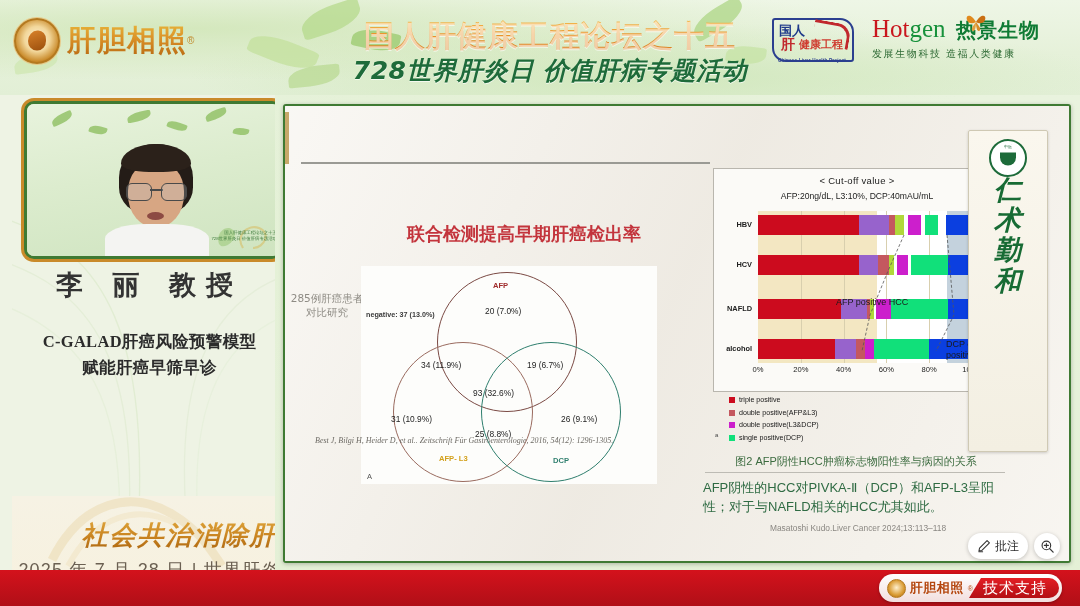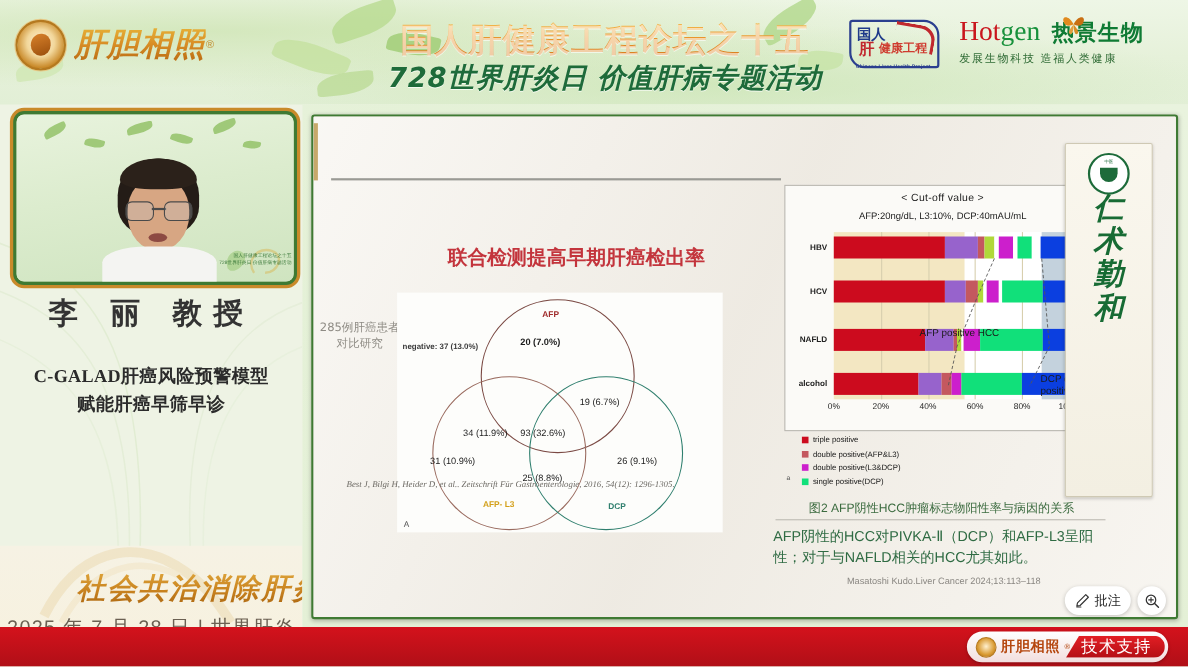--- a/index.html
+++ b/index.html
@@ -23,21 +23,21 @@
   .leaf{position:absolute;background:#a7cf7e;border-radius:60% 10% 60% 10%;opacity:.75;}
   .leaf.l1{width:62px;height:26px;left:300px;top:6px;transform:rotate(-18deg);background:#b6d98c;}
   .leaf.l2{width:48px;height:20px;left:352px;top:30px;transform:rotate(12deg);background:#9ac96c;}
   .leaf.l3{width:70px;height:24px;left:248px;top:40px;transform:rotate(22deg);background:#c3e09c;}
   .leaf.l4{width:56px;height:22px;left:690px;top:8px;transform:rotate(-30deg);background:#aed585;}
   .leaf.l5{width:40px;height:18px;left:726px;top:46px;transform:rotate(8deg);background:#c6e3a4;}
   .leaf.l6{width:44px;height:18px;left:14px;top:54px;transform:rotate(-8deg);background:#cfe7b1;}
   .leaf.l7{width:52px;height:20px;left:288px;top:66px;transform:rotate(-6deg);background:#b9da93;}
 
   
-  .brand-left{position:absolute;left:14px;top:18px;display:flex;align-items:center;gap:7px;font-style:italic;}
+  .brand-left{position:absolute;left:14px;top:18px;display:flex;align-items:center;gap:7px;}
   .brand-seal{
     width:42px;height:42px;border-radius:50%;
     background:radial-gradient(circle at 50% 45%,#fff3d8 0%,#f2d79b 40%,#c98a2a 72%,#8c5a12 100%);
     border:2px solid #b5791f;position:relative;box-shadow:0 0 0 1px #e8c987;
   }
   .brand-seal:after{
     content:"";position:absolute;left:50%;top:50%;transform:translate(-50%,-52%);
     width:18px;height:20px;border-radius:55% 45% 50% 50%;
     background:linear-gradient(160deg,#d9822b,#9a4e0c);
   }
@@ -80,21 +80,21 @@
   .logo-hotgen{position:absolute;left:872px;top:16px;width:200px;}
   .hotgen-word{font-size:25px;font-family:"Liberation Serif","DejaVu Serif",serif;line-height:1;}
   .hg-red{color:#c9161d;}
   .hg-green{color:#17913b;}
   .hotgen-cn{font-size:20px;font-weight:bold;color:#0f7b34;margin-left:6px;letter-spacing:1px;}
   .hotgen-tag{font-size:10px;color:#2f6b35;letter-spacing:1.6px;margin-top:3px;}
   .butterfly{position:absolute;left:92px;top:-4px;width:24px;height:20px;}
 
   
   .sidebar{
-    position:absolute;left:0;top:95px;width:275px;height:511px;
+    position:absolute;left:12px;top:95px;width:275px;height:511px;
     background:
       radial-gradient(ellipse at 30% 15%, rgba(214,234,196,.85) 0%, rgba(214,234,196,0) 60%),
       linear-gradient(180deg,#eaf4e0 0%,#f0f6e8 38%,#f6f3e6 62%,#f7 efe0 100%);
     overflow:hidden;
   }
   .sb-curves{position:absolute;inset:0;opacity:.5;}
   .video-frame{
     position:absolute;left:12px;top:6px;width:252px;height:152px;border-radius:10px;
     border:3px solid #3f7a33;box-shadow:0 0 0 3px #c98a2a;overflow:hidden;background:#dfeccf;
   }
@@ -186,22 +186,22 @@
   .venn-A{position:absolute;left:6px;bottom:3px;font-size:7.5px;color:#555;}
   .circle{position:absolute;border-radius:50%;border:1.4px solid;background:transparent;}
   .c-afp{left:76px;top:6px;width:138px;height:138px;border-color:#7b4a44;}
   .c-l3{left:32px;top:76px;width:138px;height:138px;border-color:#9a6b5f;}
   .c-dcp{left:120px;top:76px;width:138px;height:138px;border-color:#2f7f6e;}
   .lbl{position:absolute;font-size:7.6px;font-weight:bold;}
   .lbl-afp{left:132px;top:15px;color:#a02c2c;}
   .lbl-l3{left:78px;top:188px;color:#d3a01b;}
   .lbl-dcp{left:192px;top:190px;color:#2f7f6e;}
   .val{position:absolute;font-size:8.4px;color:#1d1d1d;white-space:nowrap;}
-  .v-afp{left:112px;top:40px;font-weight:bold;}
-  .v-afp-l3{left:60px;top:94px;margin-top:28px;}
+  .v-afp{left:124px;top:40px;}
+  .v-afp-l3{left:60px;top:94px;}
   .v-afp-dcp{left:166px;top:94px;}
   .v-all{left:112px;top:122px;}
   .v-l3{left:30px;top:148px;}
   .v-dcp{left:200px;top:148px;}
   .v-l3-dcp{left:114px;top:163px;}
 
   .cite1{
     position:absolute;left:30px;top:330px;font-size:8px;color:#6d6a64;white-space:nowrap;
     font-family:"Liberation Serif","DejaVu Serif",serif;
     font-style:italic;

